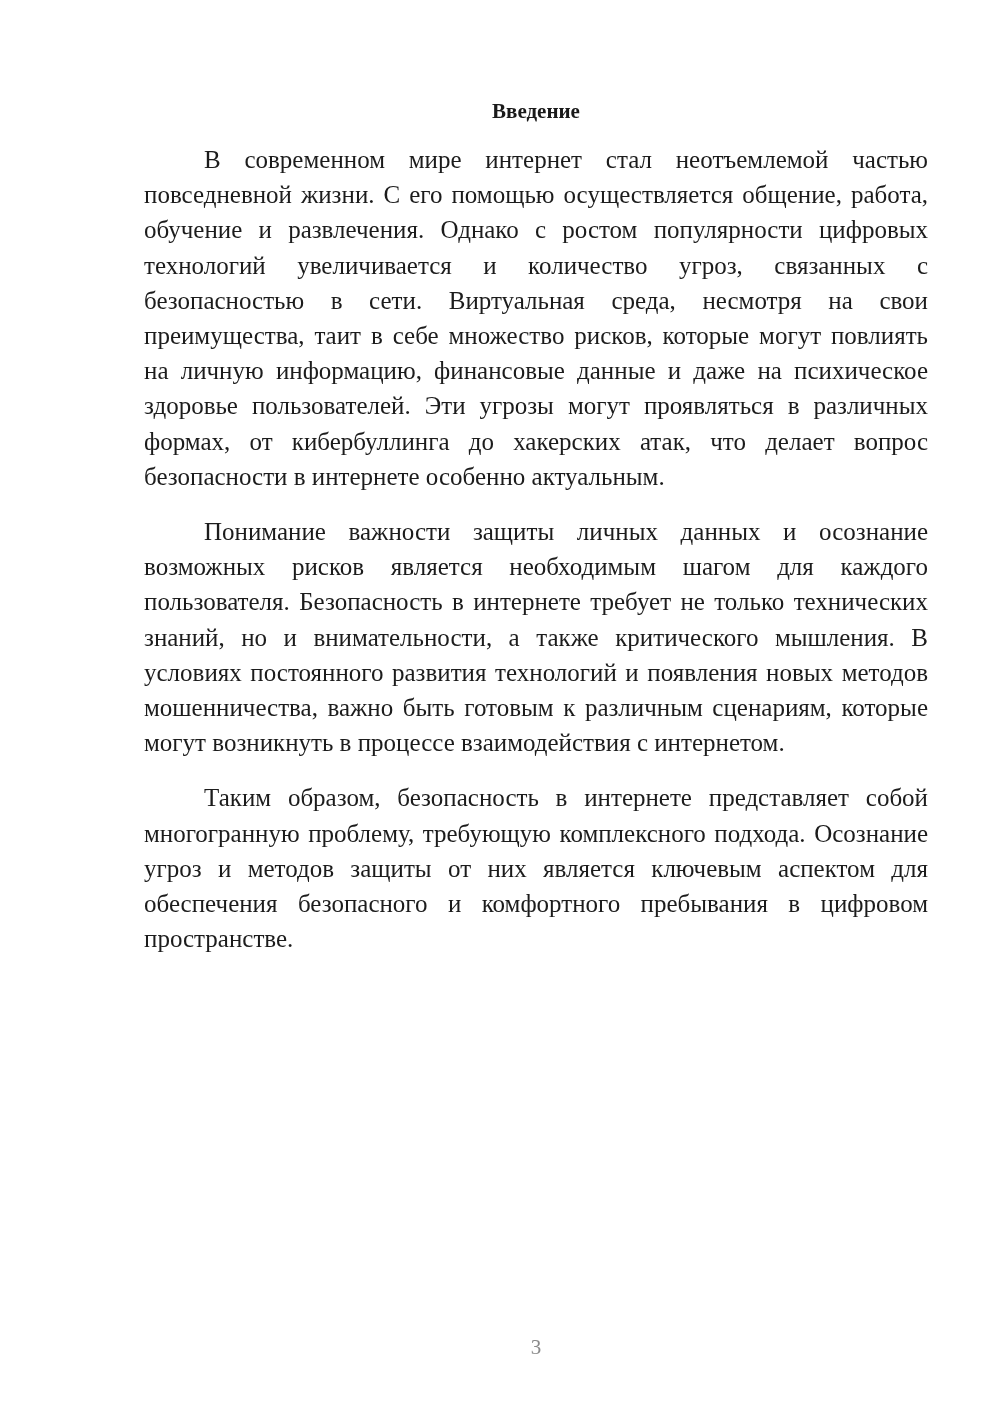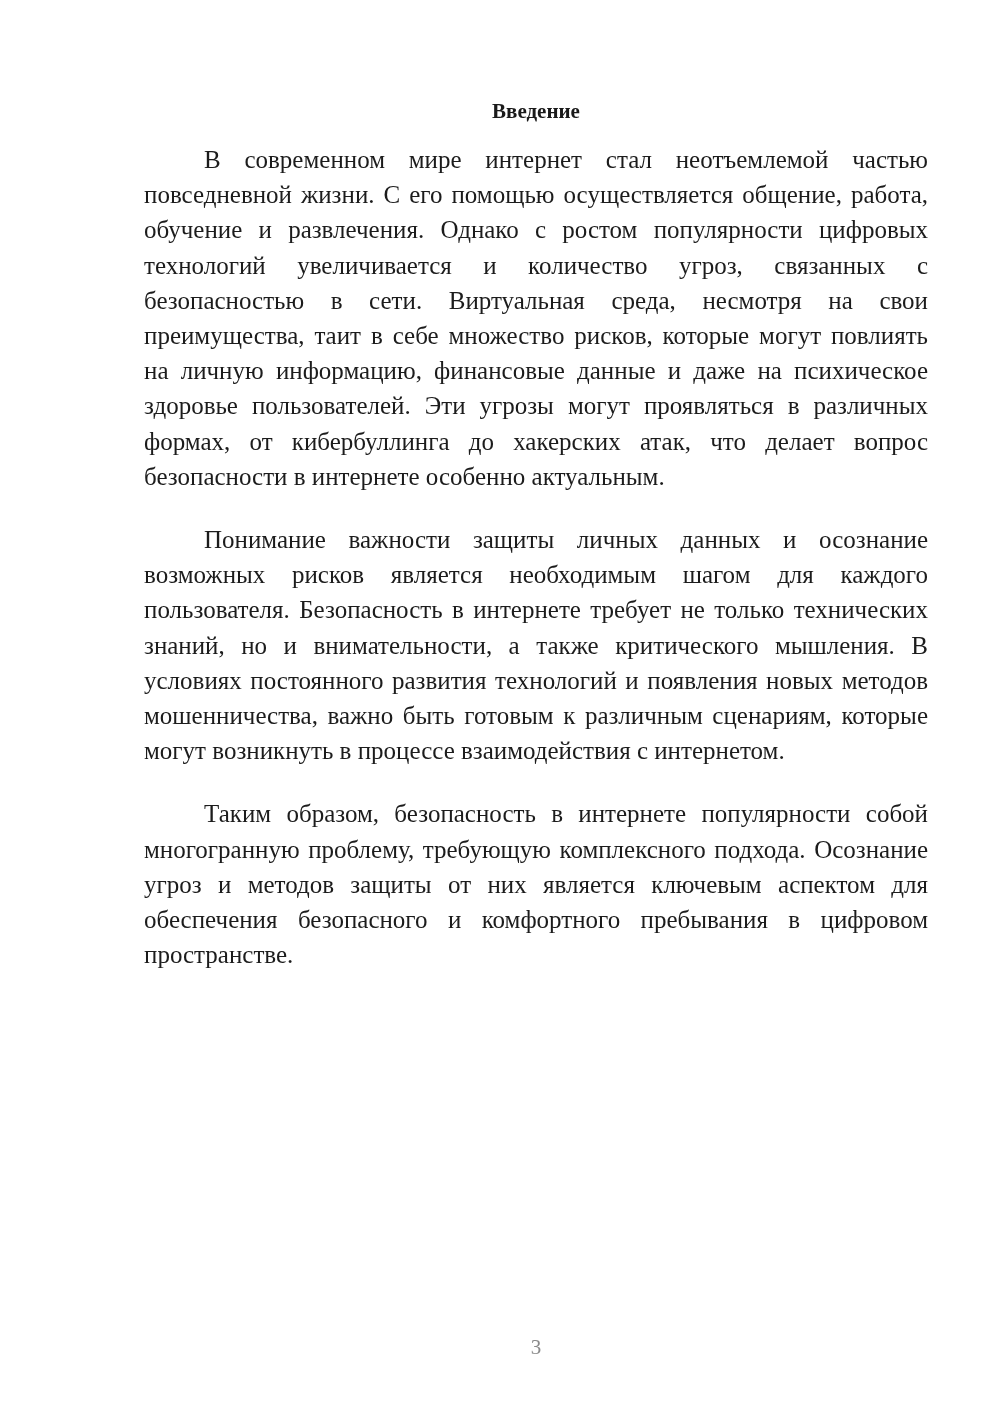--- a/index.html
+++ b/index.html
@@ -44,21 +44,21 @@
     .para {
       margin: 0;
       font-size: 25px;
       line-height: 35.2px;
       text-align: justify;
       text-indent: 60px;
       color: #1c1c1c;
       hyphens: none;
     }
     .para + .para {
-      margin-top: 28px;
+      margin-top: 20px;
     }
     .page-number {
       position: absolute;
       top: 1334px;
       left: 0;
       width: 1072px;
       text-align: center;
       font-size: 21px;
       line-height: 26px;
       color: #8a8a8a;
@@ -66,17 +66,17 @@
   </style>
 </head>
 <body>
 
 <div class="page">
   <div class="heading">Введение</div>
 
   <div class="body">
     <p class="para">В современном мире интернет стал неотъемлемой частью повседневной жизни. С его помощью осуществляется общение, работа, обучение и развлечения. Однако с ростом популярности цифровых технологий увеличивается и количество угроз, связанных с безопасностью в сети. Виртуальная среда, несмотря на свои преимущества, таит в себе множество рисков, которые могут повлиять на личную информацию, финансовые данные и даже на психическое здоровье пользователей. Эти угрозы могут проявляться в различных формах, от кибербуллинга до хакерских атак, что делает вопрос безопасности в интернете особенно актуальным.</p>
     <p class="para">Понимание важности защиты личных данных и осознание возможных рисков является необходимым шагом для каждого пользователя. Безопасность в интернете требует не только технических знаний, но и внимательности, а также критического мышления. В условиях постоянного развития технологий и появления новых методов мошенничества, важно быть готовым к различным сценариям, которые могут возникнуть в процессе взаимодействия с интернетом.</p>
-    <p class="para">Таким образом, безопасность в интернете популярности собой многогранную проблему, требующую комплексного подхода. Осознание угроз и методов защиты от них является ключевым аспектом для обеспечения безопасного и комфортного пребывания в цифровом пространстве.</p>
+    <p class="para">Таким образом, безопасность в интернете представляет собой многогранную проблему, требующую комплексного подхода. Осознание угроз и методов защиты от них является ключевым аспектом для обеспечения безопасного и комфортного пребывания в цифровом пространстве.</p>
   </div>
 
   <div class="page-number">3</div>
 </div>
 
 </body></html>

